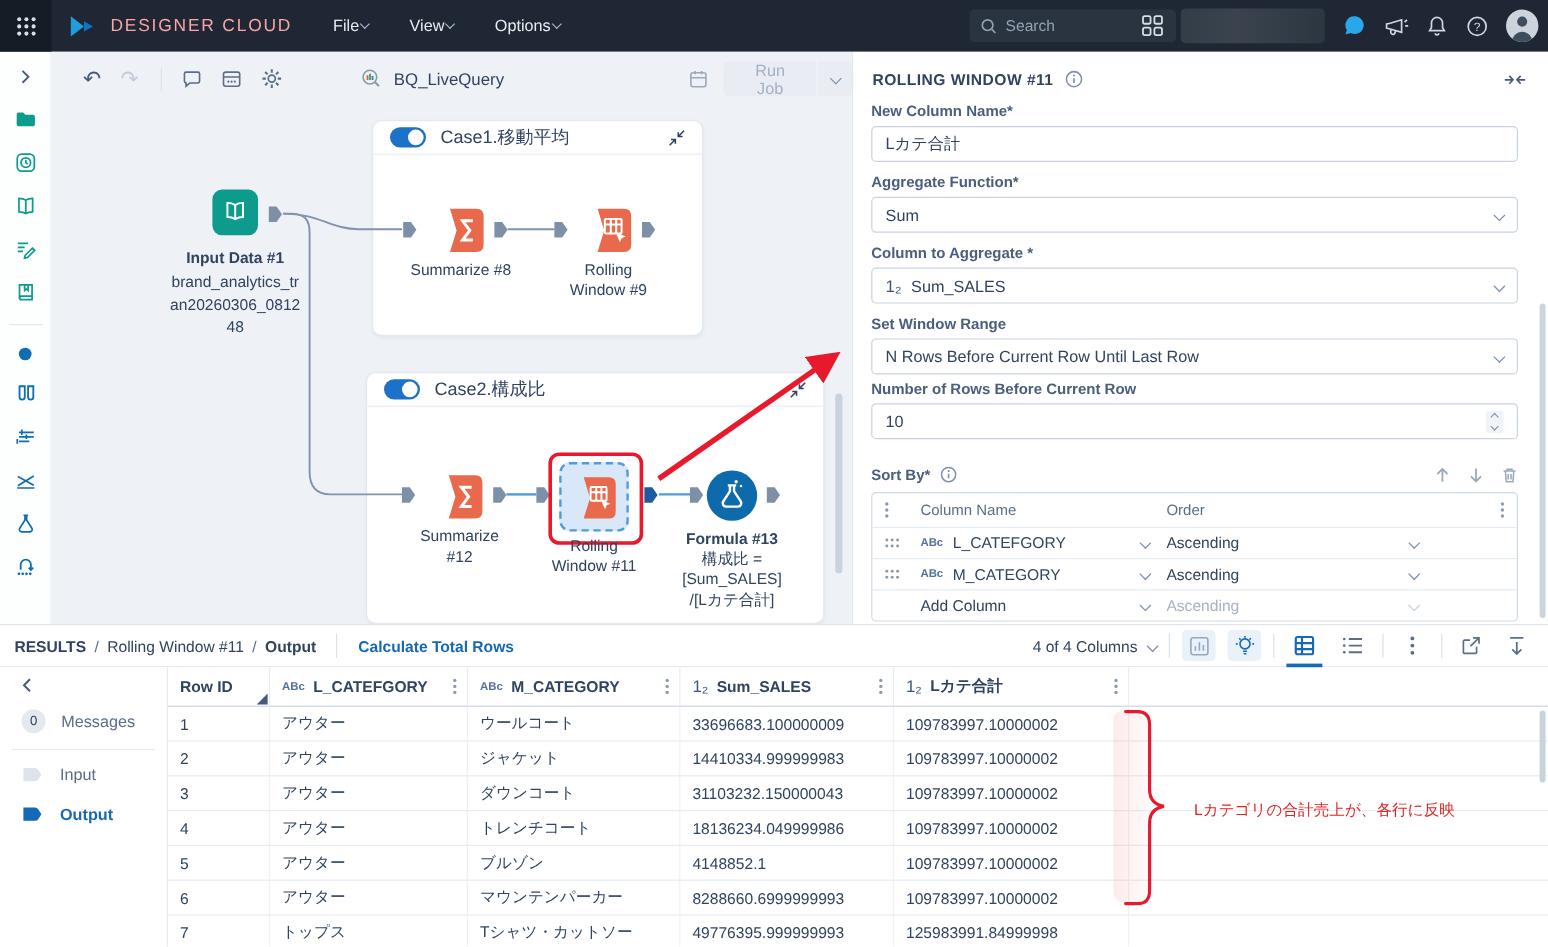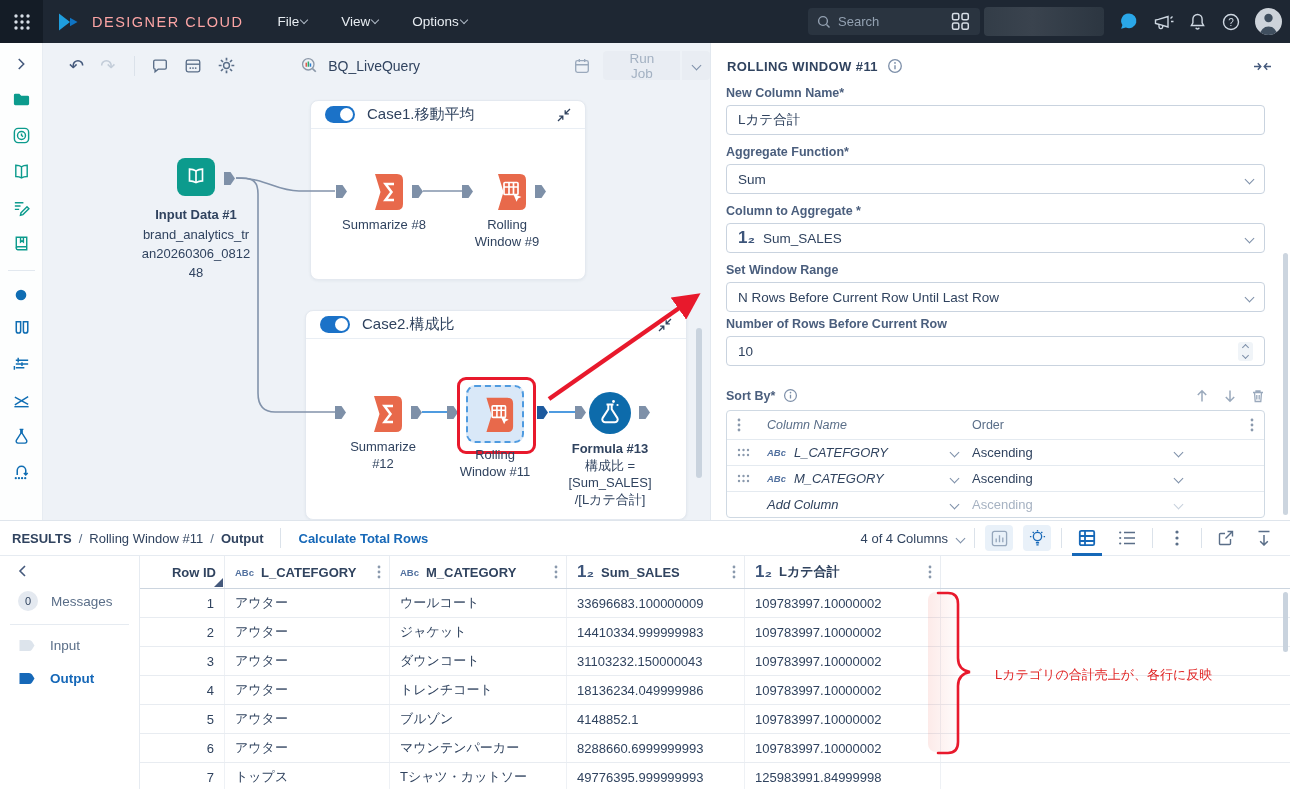--- a/index.html
+++ b/index.html
@@ -67,26 +67,26 @@
   .chev.up { transform:rotate(-135deg); }
   .spin { margin-left:auto; display:flex; flex-direction:column; gap:3px; background:#f0f4f8; border-radius:3px; padding:3px 5px; }
   .spin .chev { width:5px; height:5px; }
   .sortbar { display:flex; align-items:center; margin:22px 0 7px; }
   .sortbar .flabel { margin:0; }
   .sort-acts { margin-left:auto; display:flex; gap:14px; }
   .sort-table { border:1px solid #cfd9e3; border-radius:4px; overflow:hidden; }
   .st-row { display:flex; align-items:center; height:26px; padding:0 10px; border-top:1px solid #e4eaf0; font-size:13px; }
   .st-row.head { border-top:none; height:28px; color:#5a6e88; font-size:12.5px; }
   .st-h { width:30px; display:flex; align-items:center; }
-  .st-name { width:205px; display:flex; align-items:center; gap:8px;font-style:italic; }
+  .st-name { width:205px; display:flex; align-items:center; gap:8px; }
   .st-name .chev { margin-left:auto; margin-right:14px; }
   .st-order { flex:1; display:flex; align-items:center; }
   .st-order .chev { margin-left:auto; margin-right:72px; }
   .t-abc { font-size:9.5px; font-weight:700; color:#52719f; flex:none; }
-  .t-num { font-size:17px; font-weight:700; color:#3d557a; flex:none; }
+  .t-num { font-size:14px; font-weight:400; color:#3d557a; flex:none; }
   .muted { color:#a6b2c2 !important; }
   .muted-chev { border-color:#c6d0dc !important; }
   .pn-scroll { position:absolute; right:2px; top:210px; width:5px; height:262px; border-radius:3px; background:#ccd5df; }
 
   
   .results-bar { position:absolute; left:0; top:520px; width:1290px; height:36px; background:#fff; border-top:1px solid #dfe5ec; border-bottom:1px solid #e6ebf1; display:flex; align-items:center; padding:0 12px; z-index:30; }
   .crumb { font-size:13px; color:#30435f; font-weight:500; }
   .crumb.b { font-weight:700; }
   .crumb-sep { color:#5a6e88; margin:0 7px; font-size:13px; }
   .link { color:#1668b8; font-weight:600; font-size:13px; margin-left:18px; cursor:pointer; }
@@ -103,21 +103,21 @@
   .rs-item.on { color:#1668b8; font-weight:600; }
   .badge { width:20px; height:20px; border-radius:50%; background:#e4e9f0; color:#30435f; font-size:11px; display:flex; align-items:center; justify-content:center; flex:none; }
   .rs-div { height:1px; background:#e6ebf1; margin:4px 10px; }
 
   .grid { position:absolute; left:140px; top:556px; width:1150px; height:233px; background:#fff; overflow:hidden; }
   .g-head { display:flex; height:33px; border-bottom:1px solid #ccd5df; }
   .g-th { display:flex; align-items:center; gap:7px; padding:0 8px 0 10px; font-size:13px; font-weight:600; color:#30435f; border-right:1px solid #e9edf2; position:relative; }
   .g-th .keb { margin-left:auto; }
   .g-row { display:flex; height:29px; border-bottom:1px solid #e8ecf1; }
   .g-td { display:flex; align-items:center; padding:0 10px; font-size:13px; color:#30435f; border-right:1px solid #eef1f5; overflow:hidden; white-space:nowrap; }
-  .c0{width:85px;justify-content:flex-end;} .c1{width:165px;} .c2{width:177px;} .c3{width:178px;} .c4{width:196px;}
+  .c0{width:85px;} .c1{width:165px;} .c2{width:177px;} .c3{width:178px;} .c4{width:196px;}
   .fill { flex:1; border-right:none !important; }
   .corner { position:absolute; right:1px; bottom:1px; width:0; height:0; border-left:9px solid transparent; border-bottom:9px solid #44597c; }
   .g-scroll { position:absolute; right:2px; top:36px; width:5px; height:60px; border-radius:3px; background:#c9d3de; }
 
   
   .hl-strip { position:absolute; left:788px; top:36px; width:30px; height:160px; border-radius:8px; background:linear-gradient(90deg, rgba(235,87,73,.12), rgba(235,87,73,.02)); pointer-events:none; }
   .ann-text { position:absolute; left:855px; top:110px; font-size:13px; color:#e02424; white-space:nowrap; }
 
   svg { display:block; }
 </style>

